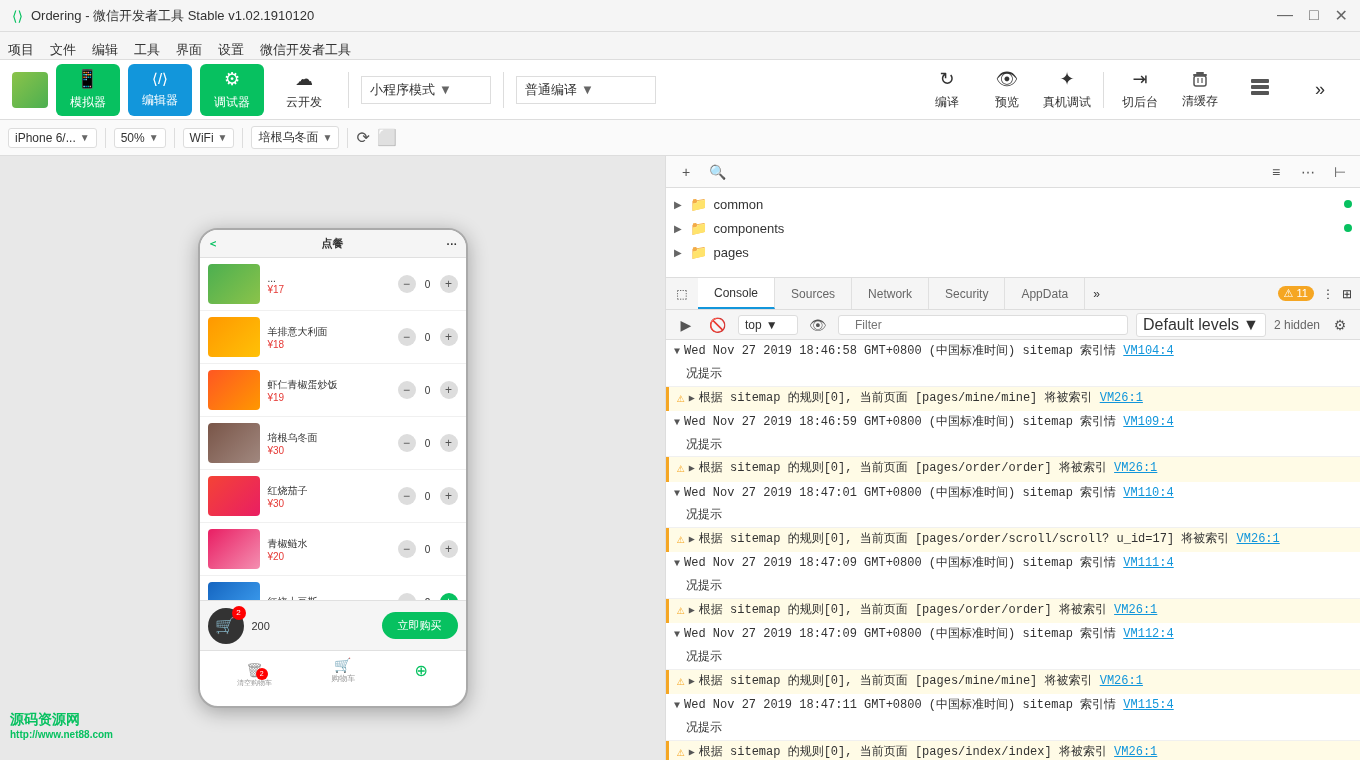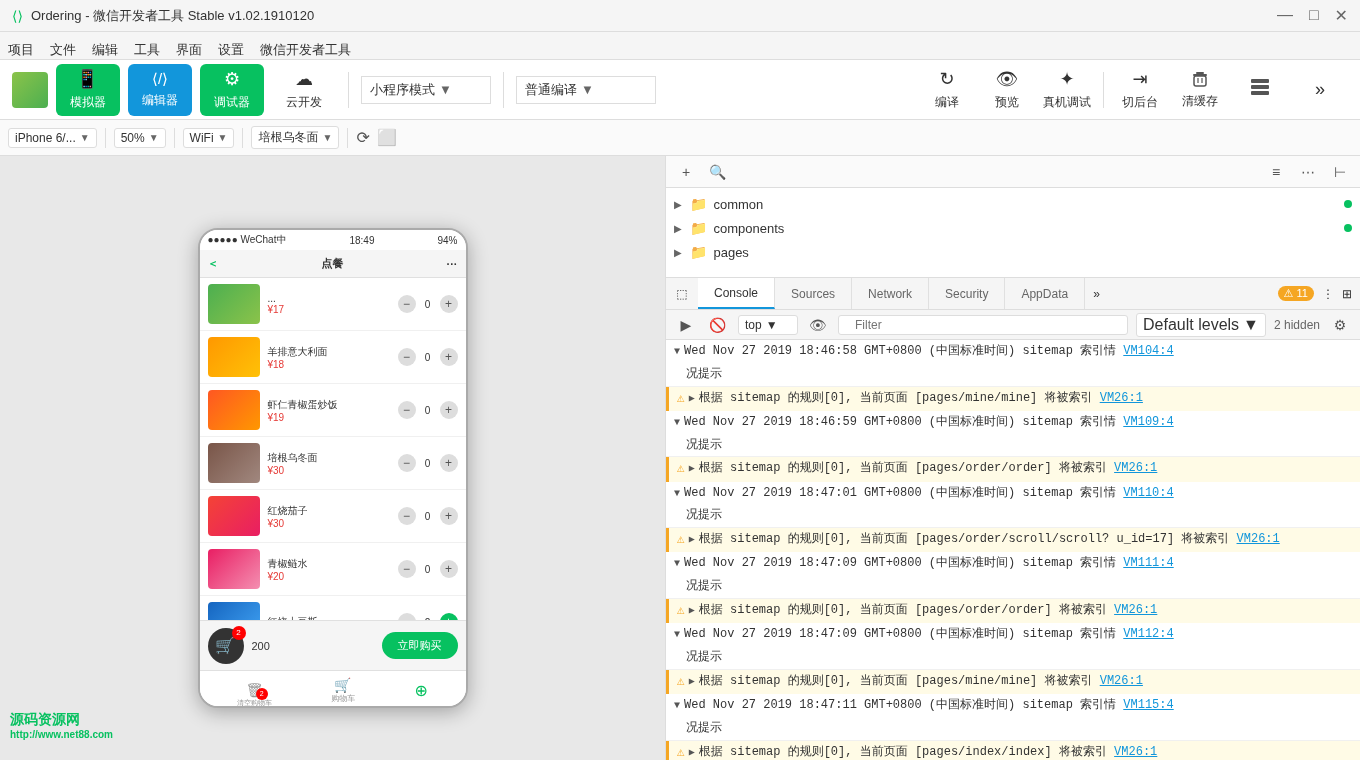--- a/index.html
+++ b/index.html
@@ -675,25 +675,20 @@
     <span class="dev-icon">⬜</span>
   </div>
 </div>
 
 <div id="main">
 
   <div id="left-panel">
 
     <div id="phone-mockup">
 
-      <div id="phone-status-bar">
-        <span>●●●●● WeChat中</span>
-        <span>18:49</span>
-        <span>94%</span>
-      </div>
 
       <div id="phone-nav-bar">
         <span style="color:#07c160;">＜</span>
         <span>点餐</span>
         <span>···</span>
       </div>
 
       <div id="phone-content">
 
         <div class="food-item">

